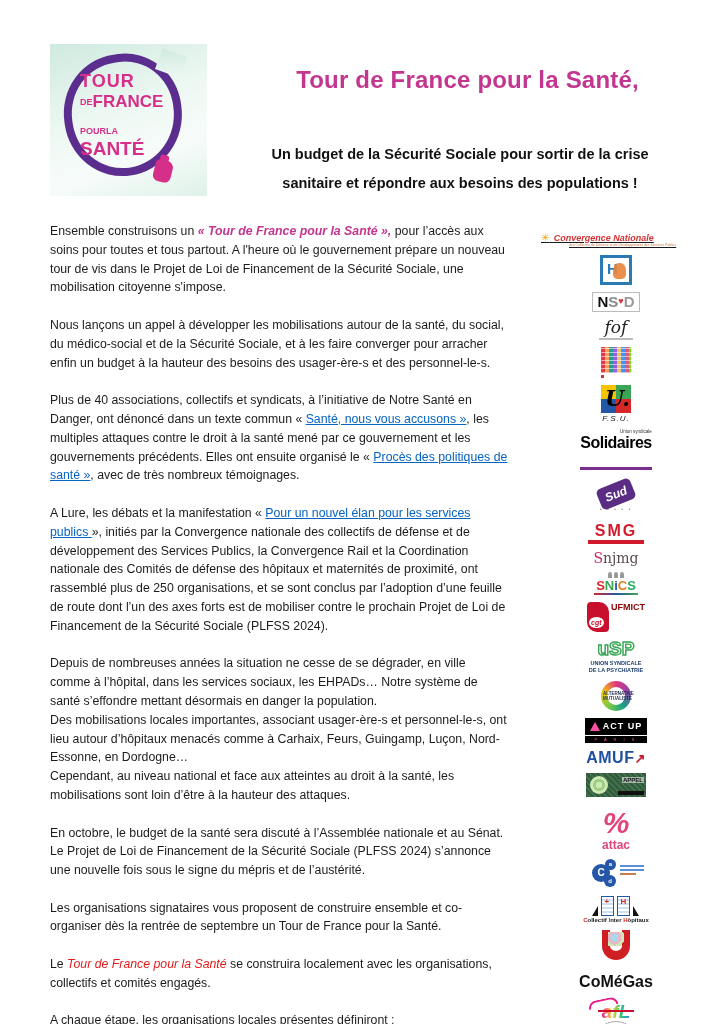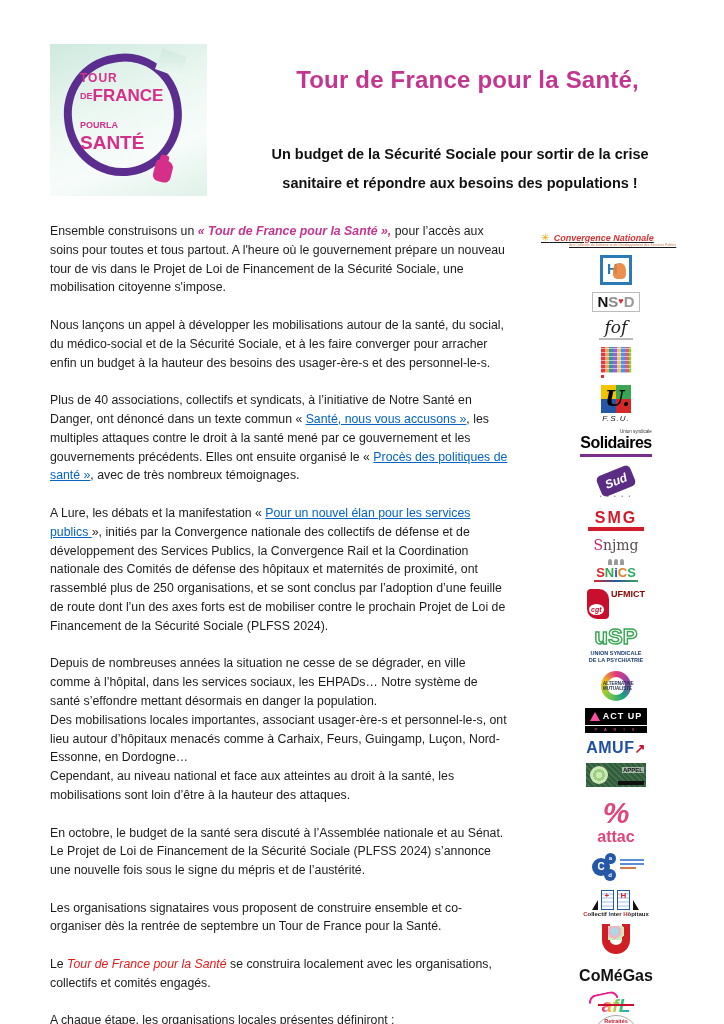--- a/index.html
+++ b/index.html
@@ -21,21 +21,21 @@
     border:8px solid #5b2d8e; border-radius:50% 48% 52% 50%;
     transform:rotate(-8deg);
   }
   .brush-gap { position:absolute; left:108px; top:8px; width:26px; height:22px; background:linear-gradient(160deg,#cfeadf,#eef8f3); transform:rotate(20deg); }
   .fist {
     position:absolute; left:104px; top:116px; width:18px; height:22px;
     background:#d62f8a; border-radius:5px 7px 6px 6px; transform:rotate(14deg);
   }
   .fist::after { content:""; position:absolute; left:3px; top:-5px; width:9px; height:8px; background:#d62f8a; border-radius:3px; }
   .logo-text { position:absolute; left:30px; top:28px; width:100px; color:#d62f8a; font-weight:bold; line-height:1; }
-  .logo-l1 { font-size:12px; letter-spacing:1px; }
+  .logo-l1 { font-size:18px; letter-spacing:1px; }
   .logo-l2 { font-size:17px; margin-top:3px; }
   .logo-l2 .sm, .logo-l3 .sm { font-size:9px; vertical-align:2px; }
   .logo-l3 { font-size:19px; margin-top:10px; }
 
   .doc-title {
     position:absolute; left:235px; top:66px; width:465px; text-align:center;
     color:#c3368f; font-size:24px; font-weight:bold; letter-spacing:0.2px;
   }
   .doc-subtitle {
     position:absolute; left:240px; top:140px; width:440px; text-align:center;
@@ -85,21 +85,21 @@
   .mosaic-dot { width:3px; height:3px; background:#d03434; align-self:flex-start; margin-top:2px; }
 
   .fsu-grid { position:relative; width:30px; height:28px; display:grid; grid-template-columns:1fr 1fr; grid-template-rows:1fr 1fr; }
   .fsu-grid i:nth-child(1){background:#f5c400;} .fsu-grid i:nth-child(2){background:#3aa655;}
   .fsu-grid i:nth-child(3){background:#2457a8;} .fsu-grid i:nth-child(4){background:#d62828;}
   .fsu-u { position:absolute; left:4px; top:0px; color:#000; font-weight:bold; font-style:italic; font-size:22px; font-family:"DejaVu Serif",serif; }
   .fsu-label { font-size:8px; font-style:italic; color:#111; margin-top:1px; letter-spacing:1px; }
 
   .soli { line-height:1; text-align:center; }
   .soli-small { font-size:4.5px; color:#333; text-align:right; }
-  .soli-main { font-size:16px; font-weight:bold; letter-spacing:-0.5px; color:#000; border-bottom:3px solid #7a2f8e; padding-bottom:3px; }
+  .soli-main { font-size:16px; font-weight:bold; letter-spacing:-0.5px; color:#000; border-bottom:3px solid #7a2f8e; padding-bottom:16px; }
 
   .sud-badge { width:36px; height:22px; background:#5b2c83; border-radius:5px; transform:rotate(-22deg);
     display:flex; align-items:center; justify-content:center; color:#fff; font-style:italic; font-weight:bold; font-size:12px; }
   .sud-dots { color:#8a8a8a; font-size:5px; letter-spacing:2px; margin-top:1px; }
 
   .smg-text { color:#d11a2a; font-weight:bold; font-size:16px; letter-spacing:2px; line-height:1; }
   .smg-bar { width:56px; height:4px; background:#d11a2a; margin-top:1px; }
 
   .snjmg { font-size:14px; font-family:"DejaVu Serif",serif; color:#5a4a52; line-height:1; }
   .snjmg .s { color:#c9275e; }
@@ -109,21 +109,21 @@
   .snics-word { font-weight:bold; font-size:13px; line-height:1; }
   .snics-word .c1{color:#d62828;} .snics-word .c2{color:#3aa655;} .snics-word .c3{color:#2457a8;}
   .snics-word .c4{color:#e67e22;} .snics-word .c5{color:#27ae60;}
   .snics-bar { width:44px; height:2px; background:linear-gradient(90deg,#d62828,#2457a8,#3aa655); margin-top:1px; }
 
   .cgt-wrap { display:flex; align-items:flex-start; gap:2px; }
   .cgt-blob { width:22px; height:30px; background:#c8102e; border-radius:4px 10px 4px 10px; position:relative; }
   .cgt-blob span { position:absolute; left:2px; bottom:4px; background:#fff; color:#c8102e; font-weight:bold; font-style:italic; font-size:7px; border-radius:50%; padding:2px 2px; }
   .cgt-ufmict { color:#8b0000; font-weight:bold; font-size:9px; }
 
-  .usp-word { font-weight:bold; font-size:22px; line-height:1; color:#fff; -webkit-text-stroke:1.4px #3aa655; text-shadow:0 0 1px #3aa655; }
+  .usp-word { font-weight:bold; font-size:19px; line-height:1; color:#fff; -webkit-text-stroke:1.4px #3aa655; text-shadow:0 0 1px #3aa655; }
   .usp-sub { color:#1a3c6e; font-size:5.5px; text-transform:uppercase; text-align:center; line-height:1.3; margin-top:2px; font-weight:bold; }
 
   .altmu { position:relative; width:30px; height:30px; border-radius:50%;
     background:conic-gradient(#e1397e,#8e44ad,#16a085,#7ac943,#f1c40f,#e1397e); }
   .altmu::after { content:""; position:absolute; left:6px; top:6px; width:18px; height:18px; border-radius:50%; background:#fff; }
   .altmu-text { position:absolute; left:2px; top:10px; width:26px; font-size:4.5px; font-weight:bold; color:#1a2a4a; text-align:center; z-index:2; line-height:1.2; }
 
   .actup { width:62px; height:17px; background:#000; display:flex; align-items:center; justify-content:center; gap:3px; }
   .actup-tri { width:0; height:0; border-left:5px solid transparent; border-right:5px solid transparent; border-bottom:9px solid #ff4fa3; }
   .actup-word { color:#fff; font-weight:bold; font-size:9px; letter-spacing:1px; }
@@ -133,21 +133,21 @@
   .amuf .arrow { color:#c8102e; font-size:13px; font-weight:bold; }
 
   .rose-rect { width:60px; height:24px; position:relative;
     background:repeating-linear-gradient(45deg,#2f5d3a 0 2px,#446e4e 2px 4px); }
   .rose { position:absolute; left:4px; top:3px; width:18px; height:18px; border-radius:50%;
     background:radial-gradient(circle at 50% 50%, #cfe8b8 0 3px, #9ccf7f 3px 6px, #cfe8b8 6px 9px, #9ccf7f 9px); }
   .rose-label { position:absolute; right:2px; top:4px; font-size:6px; font-weight:bold; color:#101010; background:rgba(255,255,255,.55); padding:0 1px; }
   .rose-bar { position:absolute; right:2px; bottom:2px; width:26px; height:4px; background:#101010; }
 
   .attac-pct { color:#e0457b; font-weight:bold; font-size:30px; line-height:1; font-style:italic; }
-  .attac-word { color:#e0457b; font-size:16px; font-weight:bold; margin-top:0; }
+  .attac-word { color:#e0457b; font-size:12px; font-weight:bold; margin-top:0; }
 
   .molecule { position:relative; width:60px; height:30px; }
   .molecule b { position:absolute; border-radius:50%; background:#2457a8; color:#fff; display:flex; align-items:center; justify-content:center; font-weight:bold; }
   .mol-c { left:6px; top:5px; width:18px; height:18px; font-size:10px; }
   .mol-a { left:19px; top:0px; width:11px; height:11px; font-size:6px; background:#4878c8; }
   .mol-d { left:18px; top:16px; width:12px; height:12px; font-size:6px; background:#4878c8; }
   .mol-lines { position:absolute; left:34px; top:6px; display:flex; flex-direction:column; gap:2px; }
   .mol-lines i { width:24px; height:2px; background:#5b8fd4; }
   .mol-lines i:last-child { width:16px; background:#c87d4b; }
 

